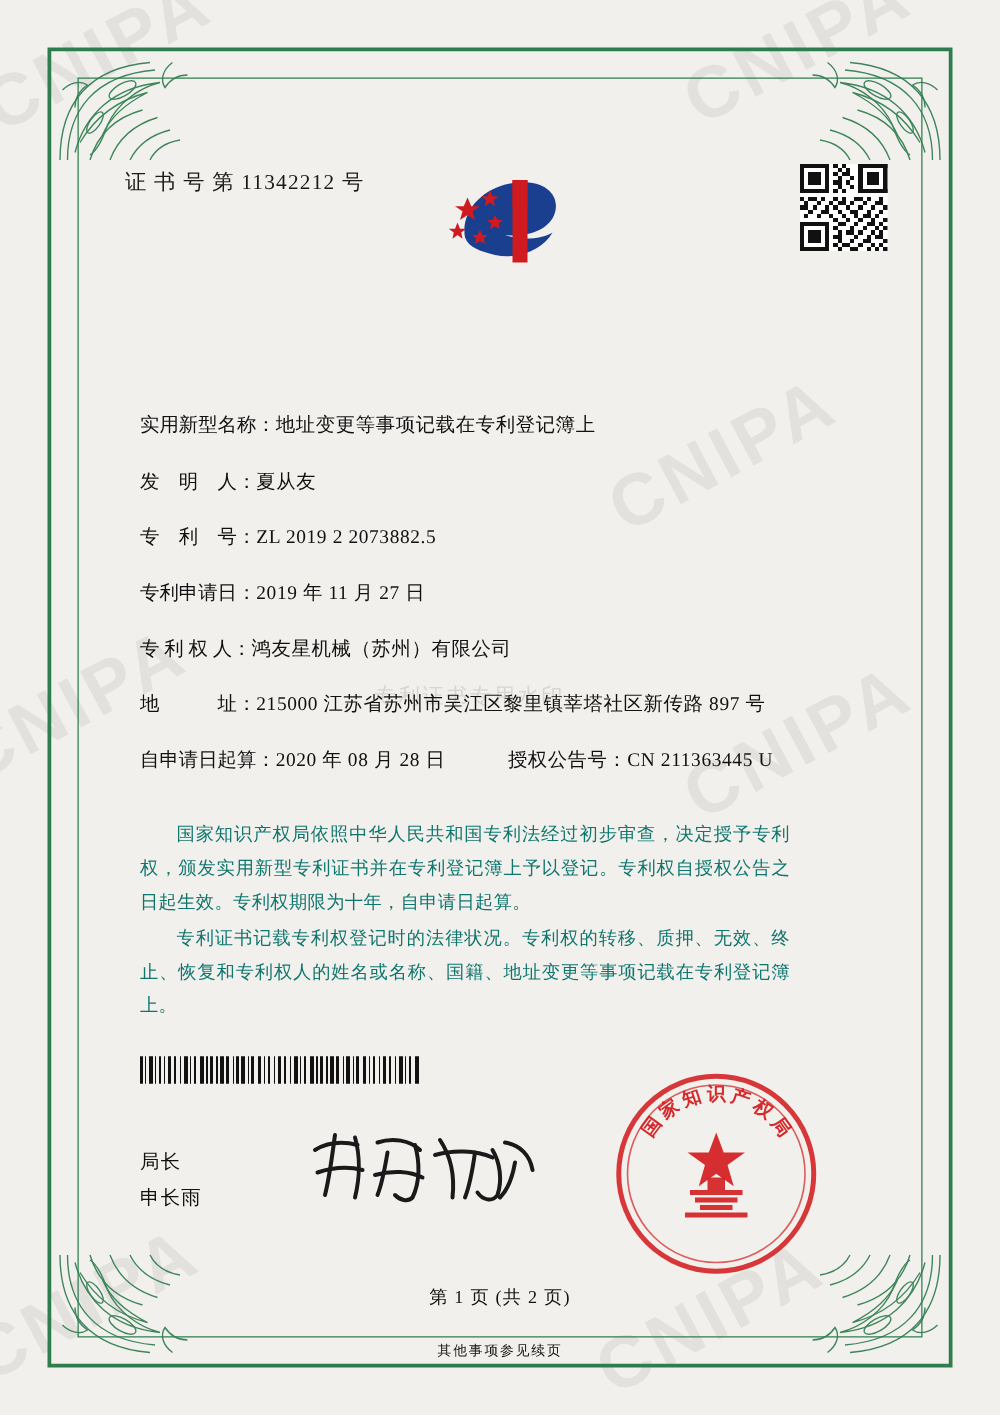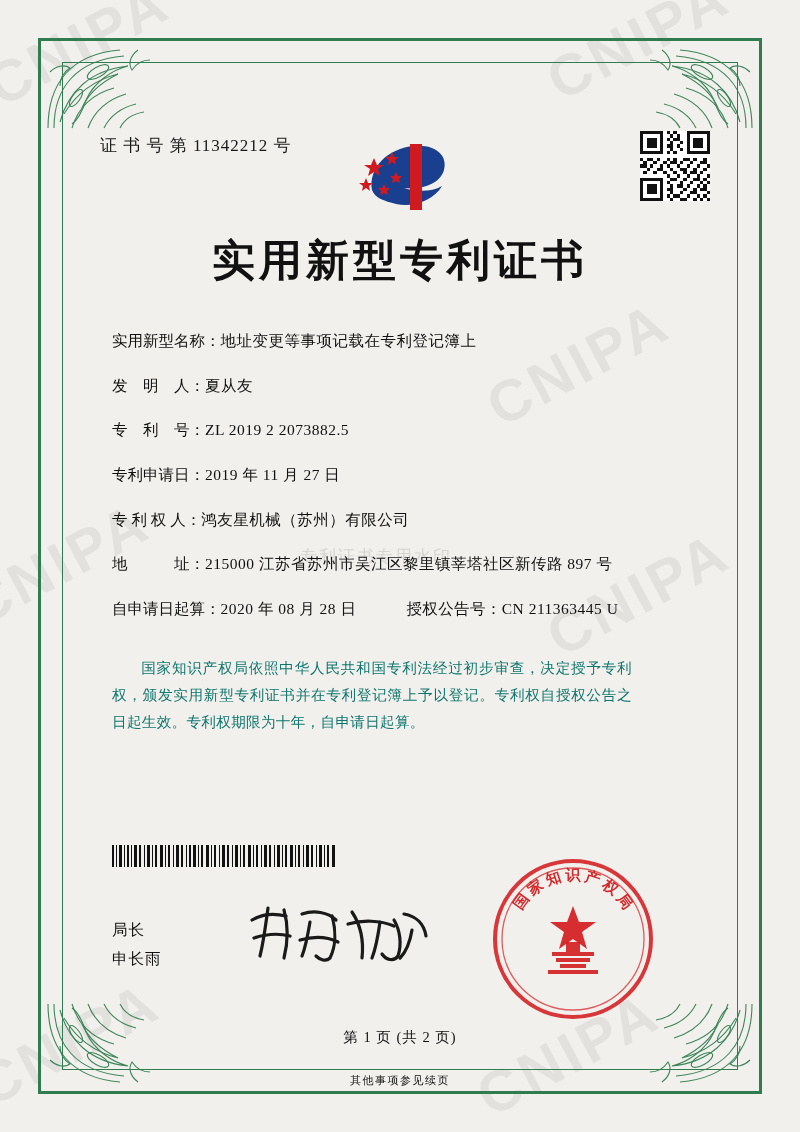--- a/index.html
+++ b/index.html
@@ -441,21 +441,20 @@
         <rect x="17" y="19" width="1" height="1"></rect>
       <rect x="19" y="19" width="1" height="1"></rect>
       <rect x="9" y="20" width="1" height="1"></rect>
         <rect x="12" y="20" width="2" height="1"></rect>
       <rect x="16" y="20" width="1" height="1"></rect>
         <rect x="18" y="20" width="1" height="1"></rect>
       <rect x="20" y="20" width="1" height="1"></rect>
     </g>
   </svg>
 
-  <div class="title">实用新型专利证书</div>
 
   <div class="fields">
 
     <div class="field">
       <span class="lbl">实用新型名称：</span><span class="val">地址变更等事项记载在专利登记簿上</span>
     </div>
 
     <div class="field">
       <span class="lbl">发　明　人：</span><span class="val">夏从友</span>
     </div>
@@ -476,20 +475,21 @@
       <span class="lbl">地　　　址：</span><span class="val">215000 江苏省苏州市吴江区黎里镇莘塔社区新传路 897 号</span>
     </div>
 
     <div class="field">
       <span class="lbl">自申请日起算：</span><span class="val">2020 年 08 月 28 日</span><span class="lbl2">授权公告号：</span><span class="val">CN 211363445 U</span>
     </div>
   </div>
 
   <div class="paras">
     <p>国家知识产权局依照中华人民共和国专利法经过初步审查，决定授予专利权，颁发实用新型专利证书并在专利登记簿上予以登记。专利权自授权公告之日起生效。专利权期限为十年，自申请日起算。</p>
+    <p>专利证书记载专利权登记时的法律状况。专利权的转移、质押、无效、终止、恢复和专利权人的姓名或名称、国籍、地址变更等事项记载在专利登记簿上。</p>
   </div>
 
   <svg class="barcode" viewBox="0 0 224 22" shape-rendering="crispEdges">
     <g fill="#111">
       <rect x="0" y="0" width="2" height="22"></rect>
         <rect x="4" y="0" width="1" height="22"></rect>
       <rect x="7" y="0" width="3" height="22"></rect>
         <rect x="12" y="0" width="1" height="22"></rect>
       <rect x="15" y="0" width="2" height="22"></rect>
         <rect x="19" y="0" width="1" height="22"></rect>

